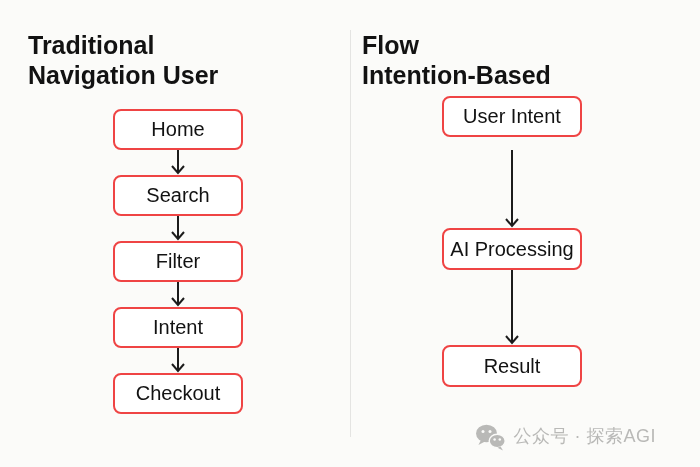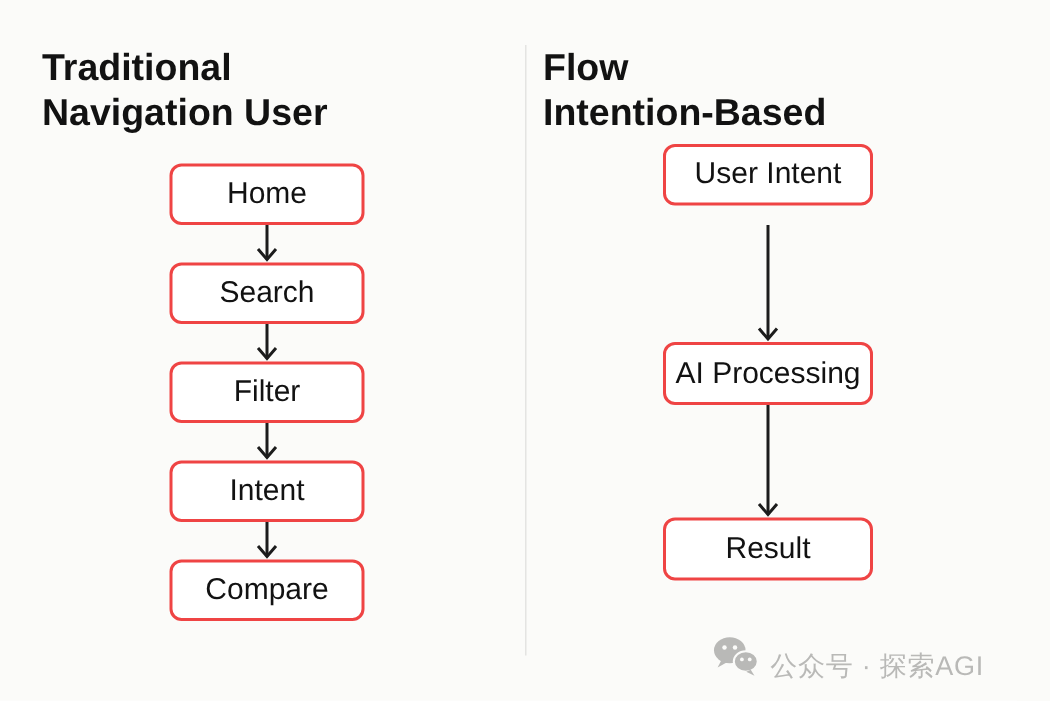--- a/index.html
+++ b/index.html
@@ -49,21 +49,21 @@
   .node.r { left: 442px; width: 140px; }
   .arrow { position: absolute; }
   .arrow.l { left: 170px; }
   .arrow.r { left: 504px; }
   .arrow svg { display: block; }
   .watermark {
     position: absolute;
     top: 424px;
     right: 44px;
     display: flex;
-    align-items: flex-end;
+    align-items: flex-start;
     gap: 7px;
     color: #b9b9b7;
   }
   .watermark-text {
     font-size: 18px;
     letter-spacing: 0.5px;
     color: #b9b9b7;
   }
 </style>
 </head>
@@ -108,21 +108,21 @@
   <div class="node l" style="top:307px">
     <span>Intent</span>
   </div>
   <div class="arrow l" style="top:348px">
     <svg width="16" height="25" viewBox="0 0 16 25">
       <line x1="8" y1="0" x2="8" y2="23" stroke="#1c1c1c" stroke-width="2"></line>
       <polyline points="2,16 8,23 14,16" fill="none" stroke="#1c1c1c" stroke-width="2"></polyline>
     </svg>
   </div>
   <div class="node l" style="top:373px">
-    <span>Compare</span>
+    <span>Checkout</span>
   </div>
 
   <div class="flow-title right">
     <div>Flow</div>
     <div>Intention-Based</div>
   </div>
 
   <div class="node r" style="top:96px;height:41px">
     <span>User Intent</span>
   </div>

